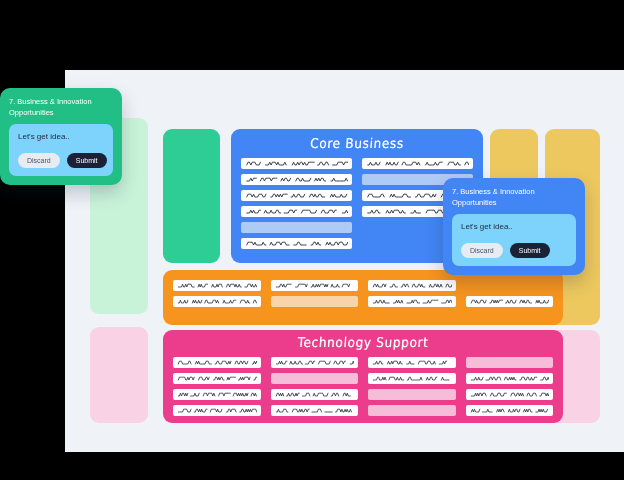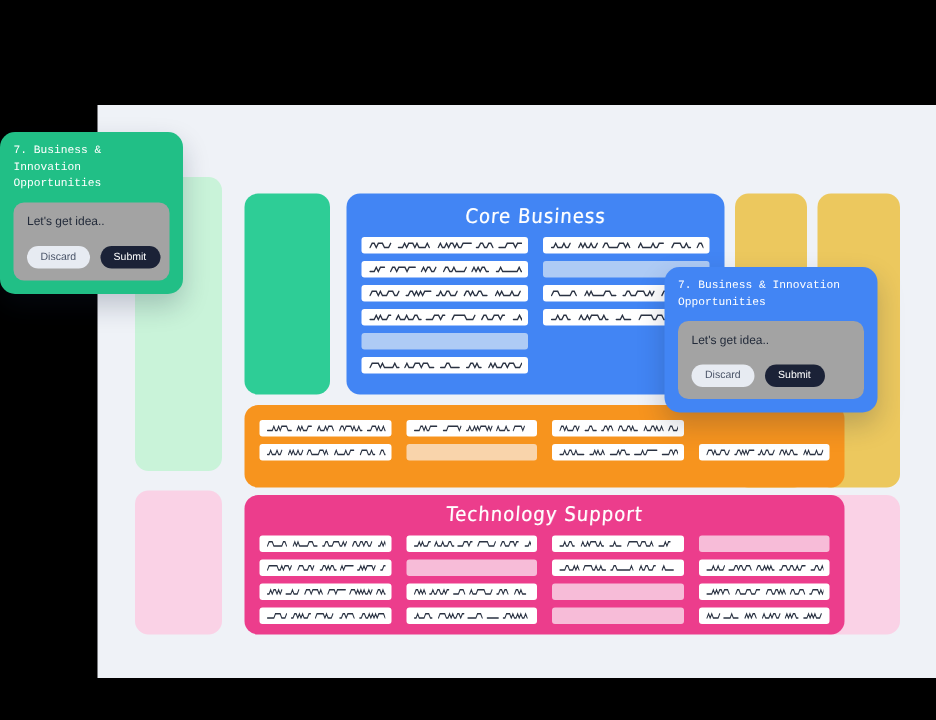--- a/index.html
+++ b/index.html
@@ -172,24 +172,24 @@
     border-radius: 10px;
     box-sizing: border-box;
     padding: 8px 9px 9px 9px;
     box-shadow: 0 8px 18px rgba(20,30,60,0.22);
   }
   .popup-title {
     color: #ffffff;
     font-size: 7.5px;
     line-height: 11px;
     margin-bottom: 6px;
-    font-family: Liberation Mono, monospace;
+    font-family: Liberation Sans, sans-serif;
   }
   .popup-body {
-    background: #a3a3a3;
+    background: #7dd3fc;
     border-radius: 7px;
     padding: 8px 9px 8px 9px;
   }
   .popup-input {
     font-size: 8px;
     color: #232b3a;
     margin-bottom: 12px;
     font-family: "Liberation Sans", sans-serif;
   }
   .popup-actions {

